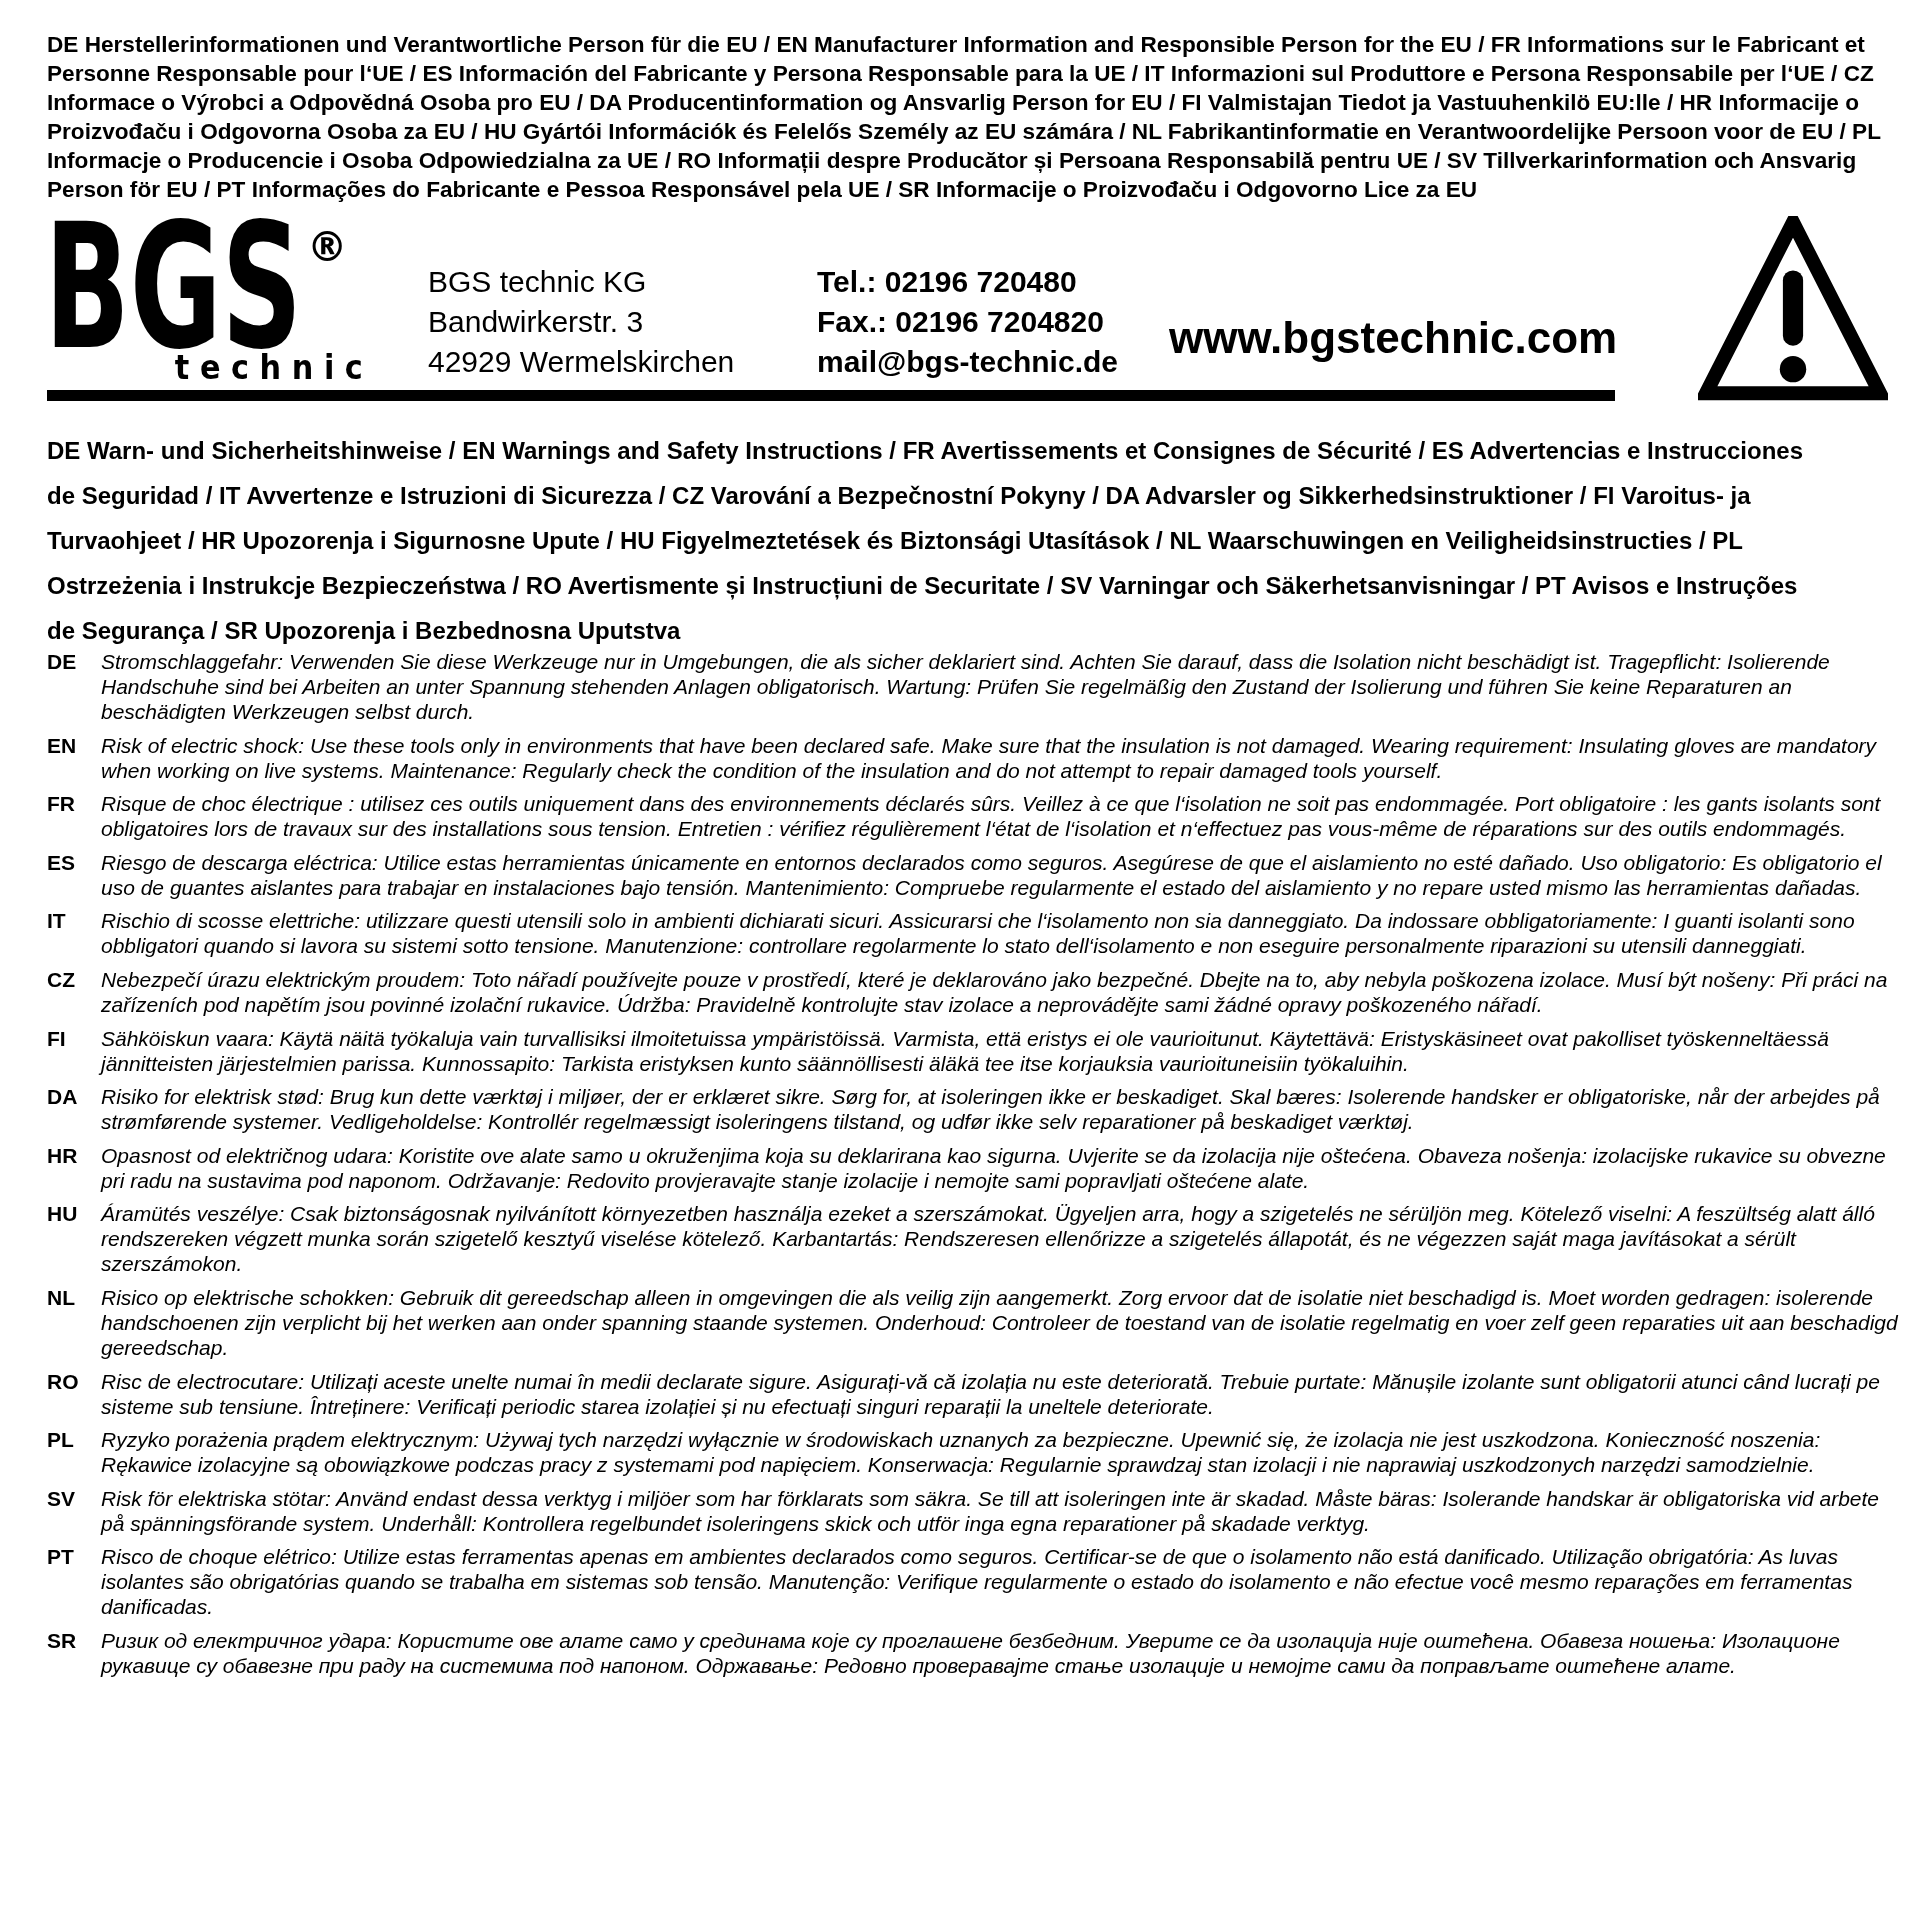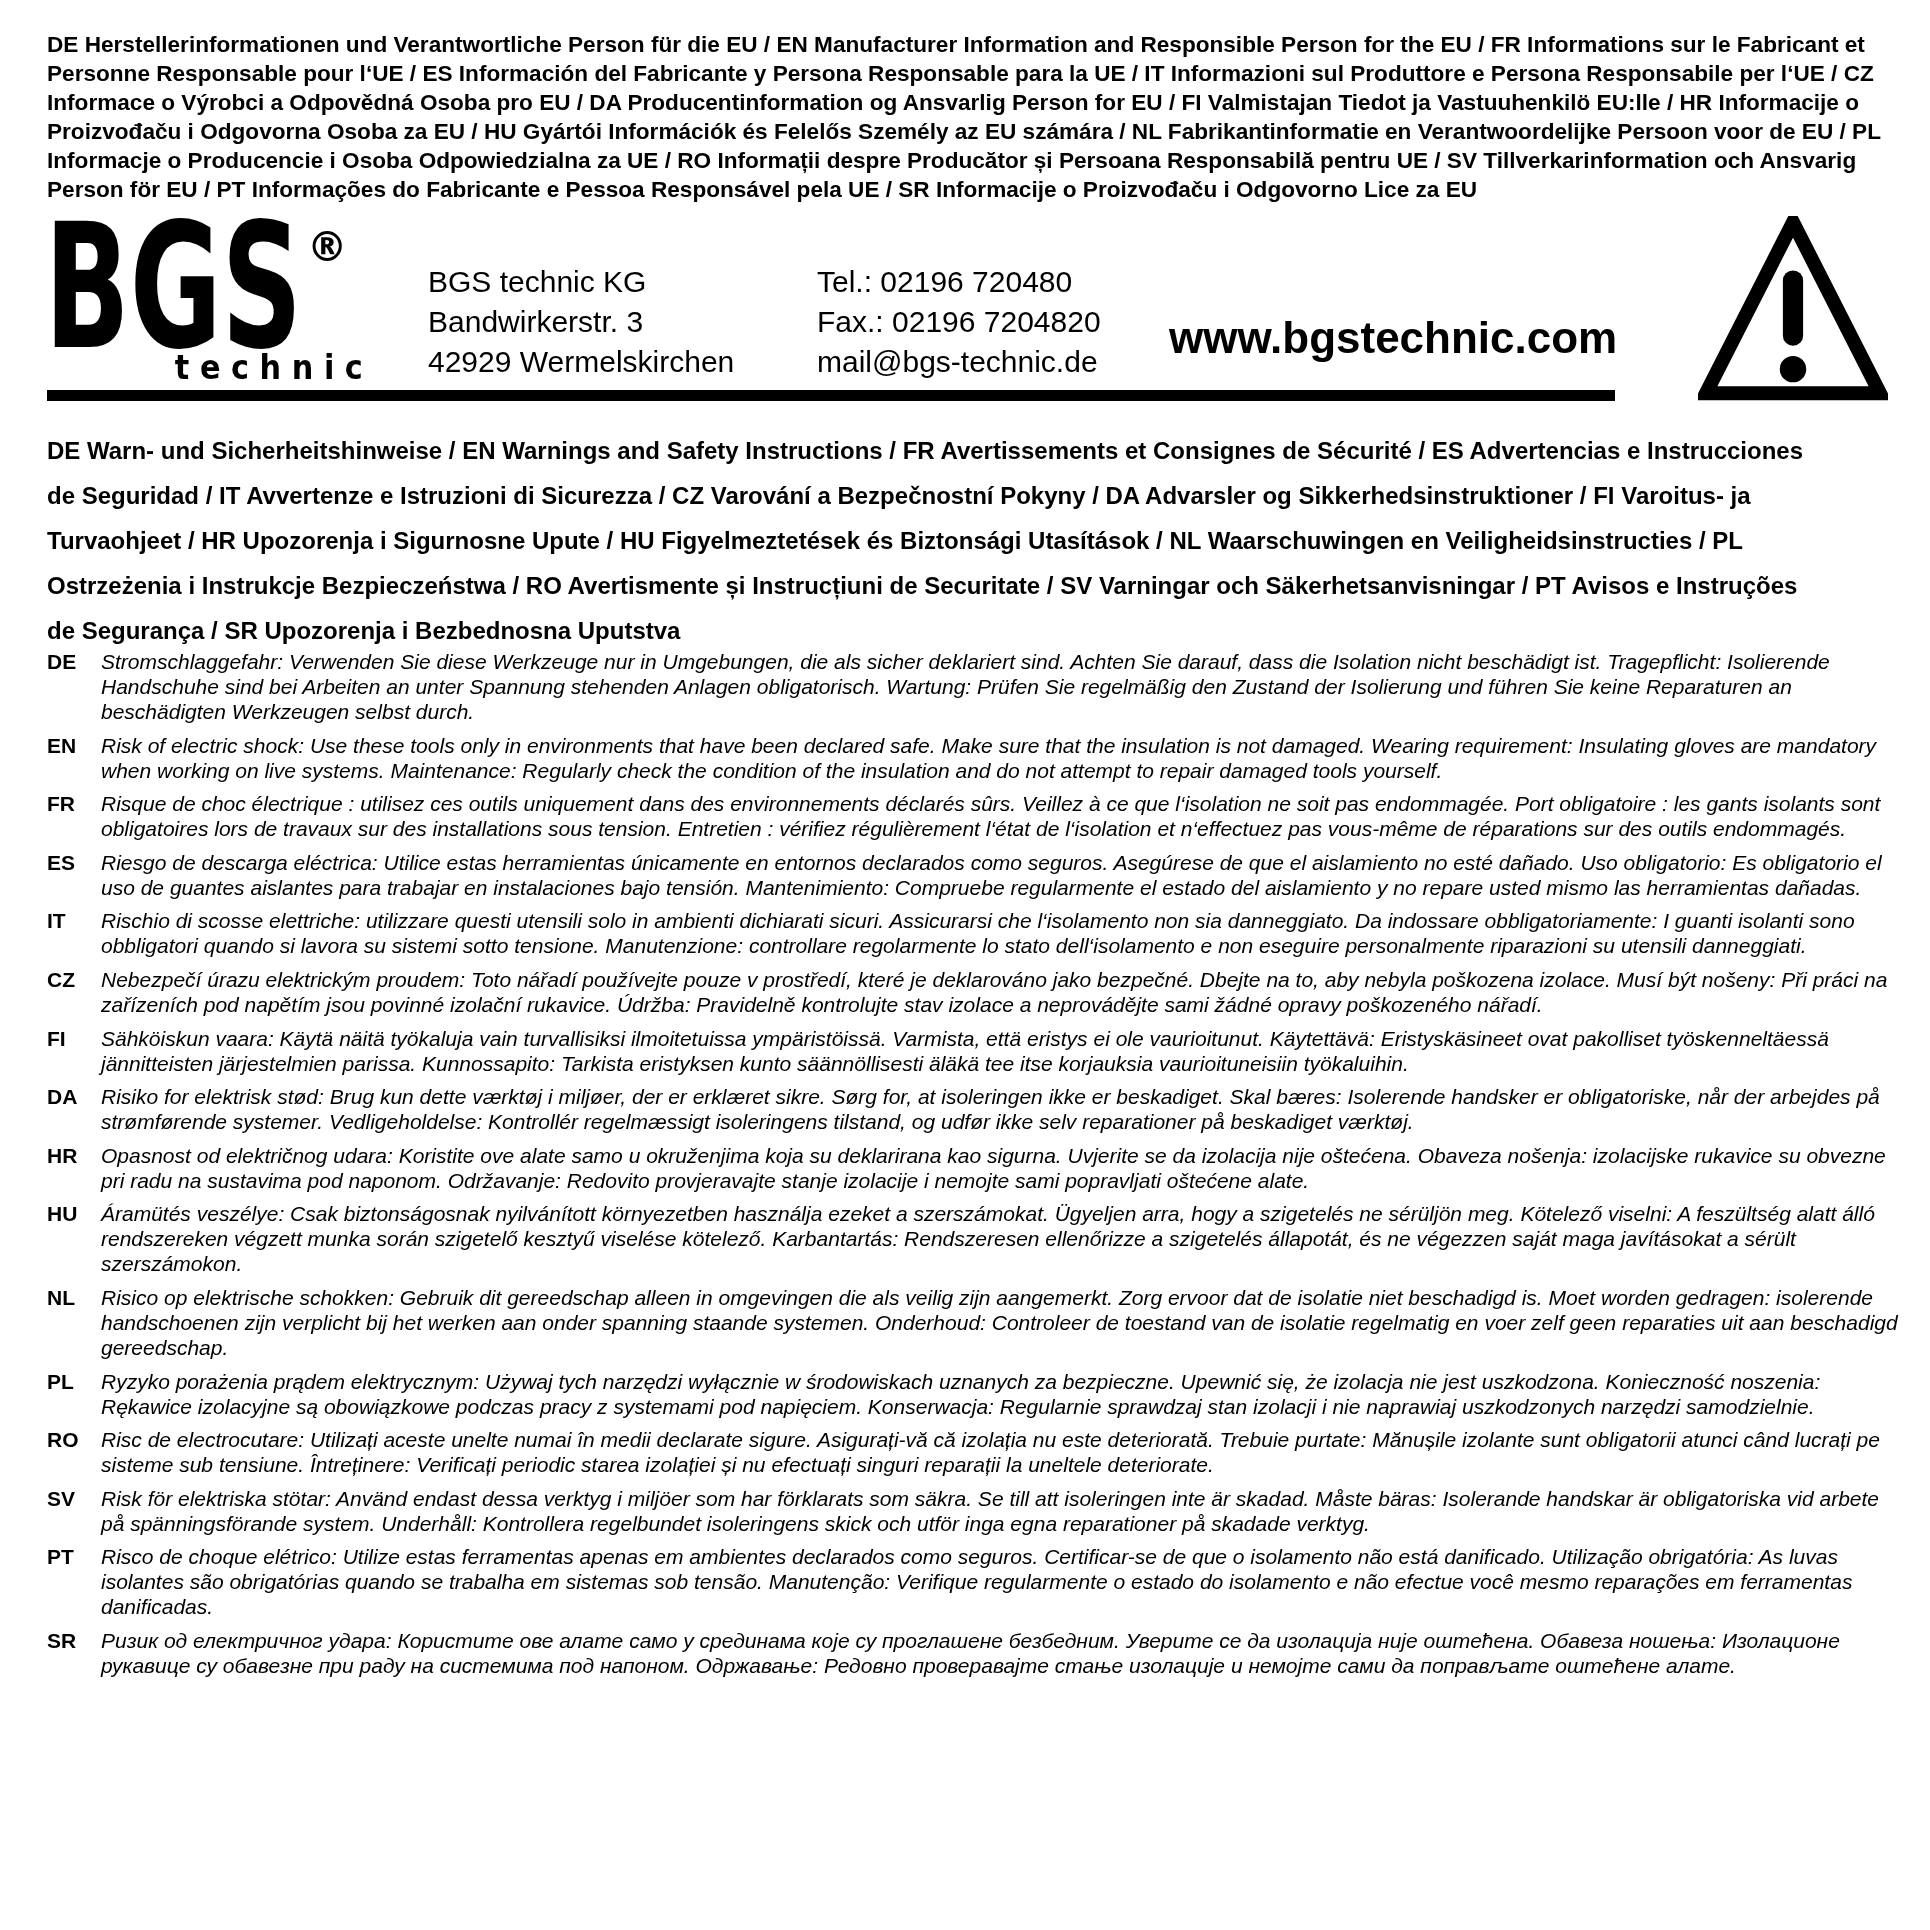--- a/index.html
+++ b/index.html
@@ -13,21 +13,21 @@
   }
   
   .mfr-header {
     position:absolute; left:47px; top:30px; width:1855px;
     font-weight:bold; font-size:22.6px; line-height:29px;
     text-align:left;
   }
   
   .logo { position:absolute; left:44px; top:218px; width:327px; height:167px; }
   .addr-block { position:absolute; left:428px; top:262px; font-size:30px; line-height:40px; }
-  .contact-block { position:absolute; left:817px; top:262px; font-size:30px; line-height:40px; }
+  .contact-block { position:absolute; left:817px; top:262px; font-size:30px; line-height:40px;font-weight:bold; }
   .website { position:absolute; left:1169px; top:313px; font-weight:bold; font-size:44px; }
   .warn-triangle { position:absolute; left:1698px; top:216px; width:190px; height:185px; }
   .divider { position:absolute; left:47px; top:390px; width:1568px; height:11px; background:#000; }
   
   .safety-header {
     position:absolute; left:47px; top:428px; width:1767px;
     font-weight:bold; font-size:24px; line-height:45px;
   }
   
   .warnings { position:absolute; left:47px; top:649px; width:1860px; }
@@ -115,26 +115,26 @@
     </div>
     <div class="warn-row">
       <span class="warn-code">HU</span>
       <span class="warn-text">Áramütés veszélye: Csak biztonságosnak nyilvánított környezetben használja ezeket a szerszámokat. Ügyeljen arra, hogy a szigetelés ne sérüljön meg. Kötelező viselni: A feszültség alatt álló rendszereken végzett munka során szigetelő kesztyű viselése kötelező. Karbantartás: Rendszeresen ellenőrizze a szigetelés állapotát, és ne végezzen saját maga javításokat a sérült szerszámokon.</span>
     </div>
     <div class="warn-row">
       <span class="warn-code">NL</span>
       <span class="warn-text">Risico op elektrische schokken: Gebruik dit gereedschap alleen in omgevingen die als veilig zijn aangemerkt. Zorg ervoor dat de isolatie niet beschadigd is. Moet worden gedragen: isolerende handschoenen zijn verplicht bij het werken aan onder spanning staande systemen. Onderhoud: Controleer de toestand van de isolatie regelmatig en voer zelf geen reparaties uit aan beschadigd gereedschap.</span>
     </div>
     <div class="warn-row">
+      <span class="warn-code">RO</span>
+      <span class="warn-text">Risc de electrocutare: Utilizați aceste unelte numai în medii declarate sigure. Asigurați-vă că izolația nu este deteriorată. Trebuie purtate: Mănușile izolante sunt obligatorii atunci când lucrați pe sisteme sub tensiune. Întreținere: Verificați periodic starea izolației și nu efectuați singuri reparații la uneltele deteriorate.</span>
+    </div>
+    <div class="warn-row">
       <span class="warn-code">PL</span>
       <span class="warn-text">Ryzyko porażenia prądem elektrycznym: Używaj tych narzędzi wyłącznie w środowiskach uznanych za bezpieczne. Upewnić się, że izolacja nie jest uszkodzona. Konieczność noszenia: Rękawice izolacyjne są obowiązkowe podczas pracy z systemami pod napięciem. Konserwacja: Regularnie sprawdzaj stan izolacji i nie naprawiaj uszkodzonych narzędzi samodzielnie.</span>
-    </div>
-    <div class="warn-row">
-      <span class="warn-code">RO</span>
-      <span class="warn-text">Risc de electrocutare: Utilizați aceste unelte numai în medii declarate sigure. Asigurați-vă că izolația nu este deteriorată. Trebuie purtate: Mănușile izolante sunt obligatorii atunci când lucrați pe sisteme sub tensiune. Întreținere: Verificați periodic starea izolației și nu efectuați singuri reparații la uneltele deteriorate.</span>
     </div>
     <div class="warn-row">
       <span class="warn-code">SV</span>
       <span class="warn-text">Risk för elektriska stötar: Använd endast dessa verktyg i miljöer som har förklarats som säkra. Se till att isoleringen inte är skadad. Måste bäras: Isolerande handskar är obligatoriska vid arbete på spänningsförande system. Underhåll: Kontrollera regelbundet isoleringens skick och utför inga egna reparationer på skadade verktyg.</span>
     </div>
     <div class="warn-row">
       <span class="warn-code">PT</span>
       <span class="warn-text">Risco de choque elétrico: Utilize estas ferramentas apenas em ambientes declarados como seguros. Certificar-se de que o isolamento não está danificado. Utilização obrigatória: As luvas isolantes são obrigatórias quando se trabalha em sistemas sob tensão. Manutenção: Verifique regularmente o estado do isolamento e não efectue você mesmo reparações em ferramentas danificadas.</span>
     </div>
     <div class="warn-row">

